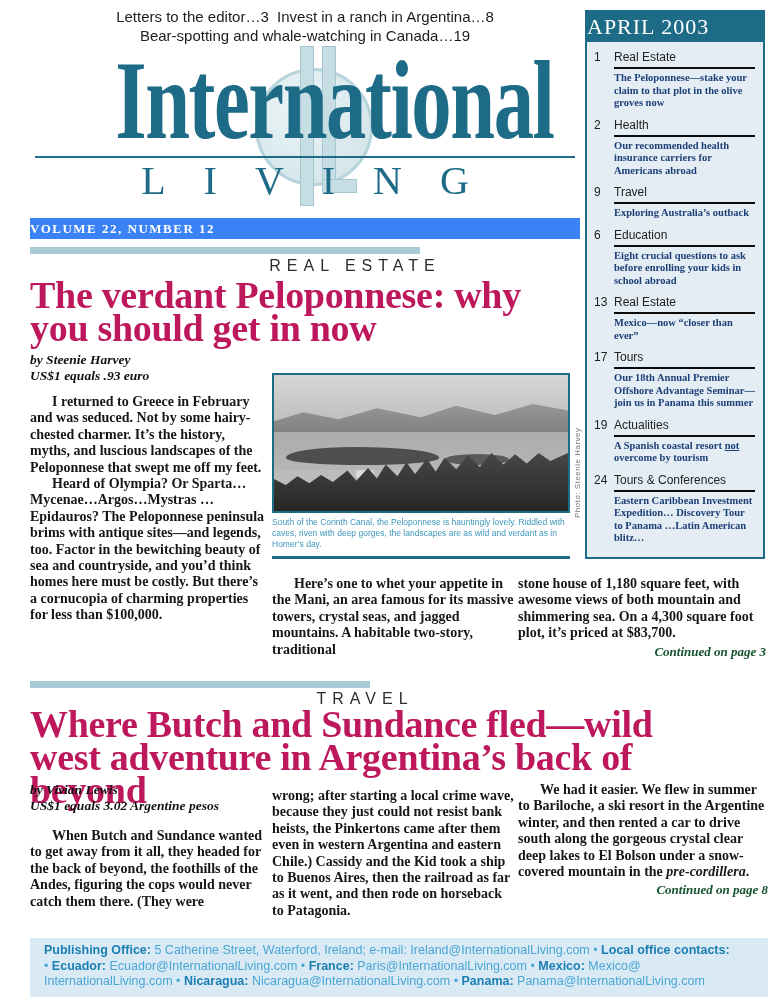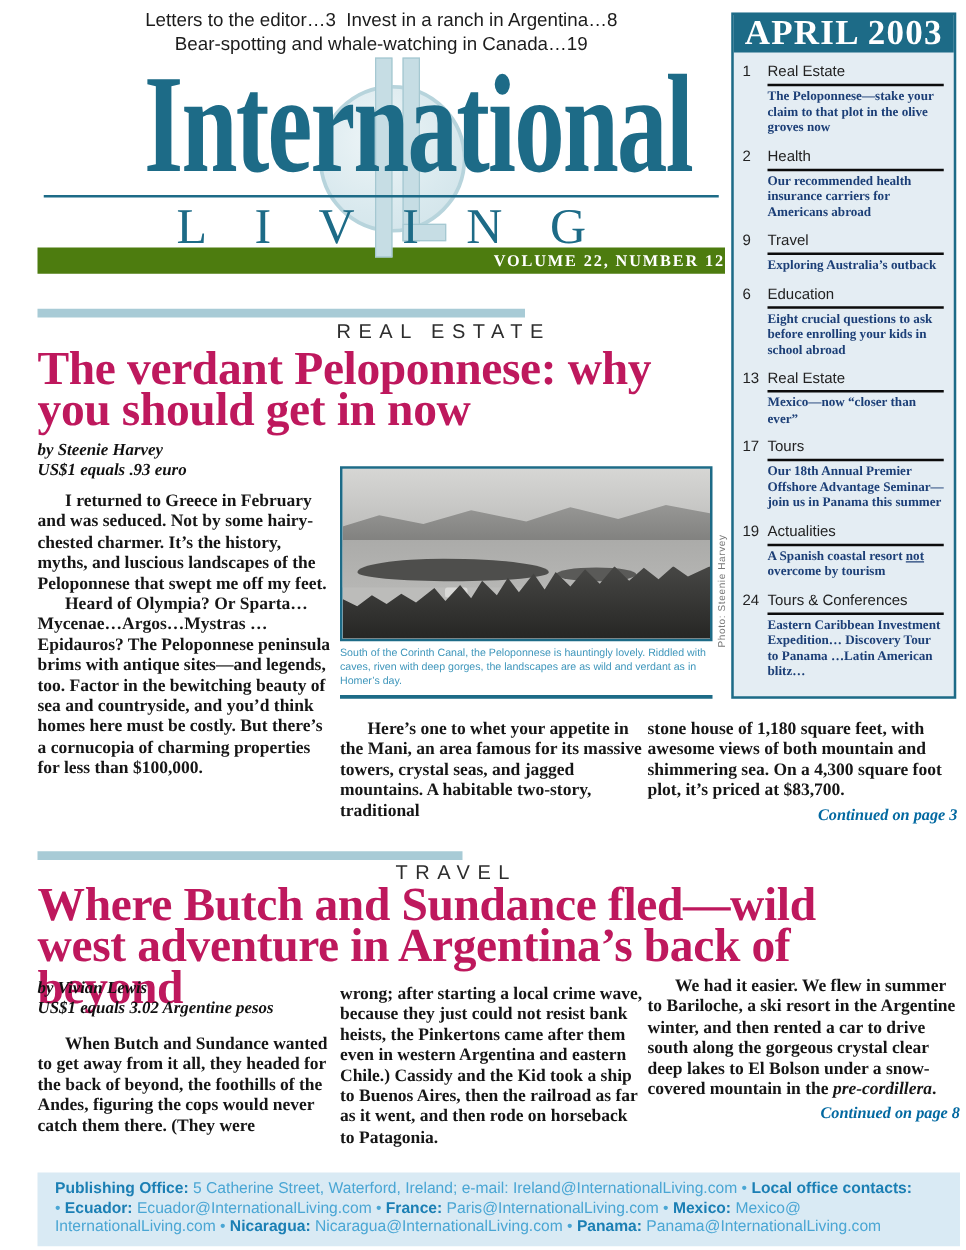--- a/index.html
+++ b/index.html
@@ -26,27 +26,27 @@
   .logo-bar{background:#c6dde4;border:1px solid #a5c8d1;z-index:1;}
   .logo-i{left:300px;top:46px;width:12px;height:158px;}
   .logo-l{left:322px;top:46px;width:12px;height:145px;}
   .logo-lfoot{left:322px;top:179px;width:33px;height:12px;}
   .masthead-title{left:30px;top:44px;width:550px;text-align:center;z-index:2;
                   font-size:112px;line-height:112px;font-weight:700;color:var(--teal);letter-spacing:-2px;}
   .masthead-title span{display:inline-block;transform:scaleX(0.72);transform-origin:50% 50%;}
   .masthead-rule{left:35px;top:156px;width:540px;height:0;border-top:2px solid var(--teal);z-index:2;}
   .living{left:35px;top:158px;width:540px;text-align:center;z-index:2;margin-left:19px;
           font-size:40px;line-height:46px;font-weight:400;color:var(--teal);letter-spacing:38px;}
-  .volume-bar{left:30px;top:198px;width:550px;height:21px;background:#4d7c0f;color:#fff;text-align:right;
+  .volume-bar{left:30px;top:218px;width:550px;height:21px;background:#3b82f6;color:#fff;text-align:left;
               font-size:13px;line-height:21px;font-weight:700;letter-spacing:1.5px;}
 
   
   .sidebar{left:585px;top:10px;width:180px;box-sizing:border-box;border:2px solid var(--teal);
            background:var(--sb-bg);padding-bottom:4px;}
-  .sb-head{background:var(--teal);color:#fff;text-align:center;font-weight:700;font-size:28px;
+  .sb-head{background:var(--teal);color:#fff;font-weight:400;font-size:22px;
            line-height:30px;letter-spacing:1px;}
   .toc{padding:8px 8px 0 7px;}
   .toc-item{margin-bottom:8px;}
   .toc-row{display:flex;font-family:"Liberation Sans",sans-serif;font-size:12px;line-height:15px;color:#222;}
   .toc-num{width:20px;flex:none;}
   .toc-cat{flex:1;border-bottom:2.5px solid #0b0b0b;padding-bottom:2px;}
   .toc-desc{margin-left:20px;margin-top:3px;font-weight:700;font-size:10.5px;line-height:12.5px;color:var(--navy);}
   .toc-desc .u{text-decoration:underline;}
 
   
@@ -67,21 +67,21 @@
   .body-col{font-size:14px;line-height:16.4px;font-weight:700;color:var(--ink);}
   .body-col p{margin:0;}
   .indent{text-indent:22px;}
   .re-col1{left:30px;top:394px;width:238px;}
   .re-col2{left:272px;top:576px;width:244px;}
   .re-col3{left:518px;top:576px;width:248px;}
   .tr-col1{left:30px;top:782px;width:238px;}
   .tr-col1 .byline{margin-bottom:14px;}
   .tr-col2{left:272px;top:788px;width:244px;}
   .tr-col3{left:518px;top:782px;width:250px;}
-  .continued{text-align:right;font-weight:700;font-style:italic;font-size:13px;margin-top:2px;color:#0369a1;}
+  .continued{text-align:right;font-weight:700;font-style:italic;font-size:13px;margin-top:2px;color:#14532d;}
   .ital{font-style:italic;}
 
   
   .figure{left:272px;top:373px;width:298px;border-bottom:3px solid var(--teal);padding-bottom:6px;}
   .photo{position:relative;width:294px;height:136px;border:2px solid var(--teal);overflow:hidden;
          background:linear-gradient(#d6d6d4 0%,#c9c9c7 20%,#bcbcba 38%);}
   .ph-mtn{position:absolute;left:0;top:16%;width:100%;height:30%;
           background:linear-gradient(#9c9c9a,#7d7d7b);
           clip-path:polygon(0 60%,10% 38%,22% 55%,35% 28%,50% 50%,62% 22%,75% 45%,88% 18%,100% 34%,100% 100%,0 100%);}
   .ph-sea{position:absolute;left:0;top:42%;width:100%;height:28%;

